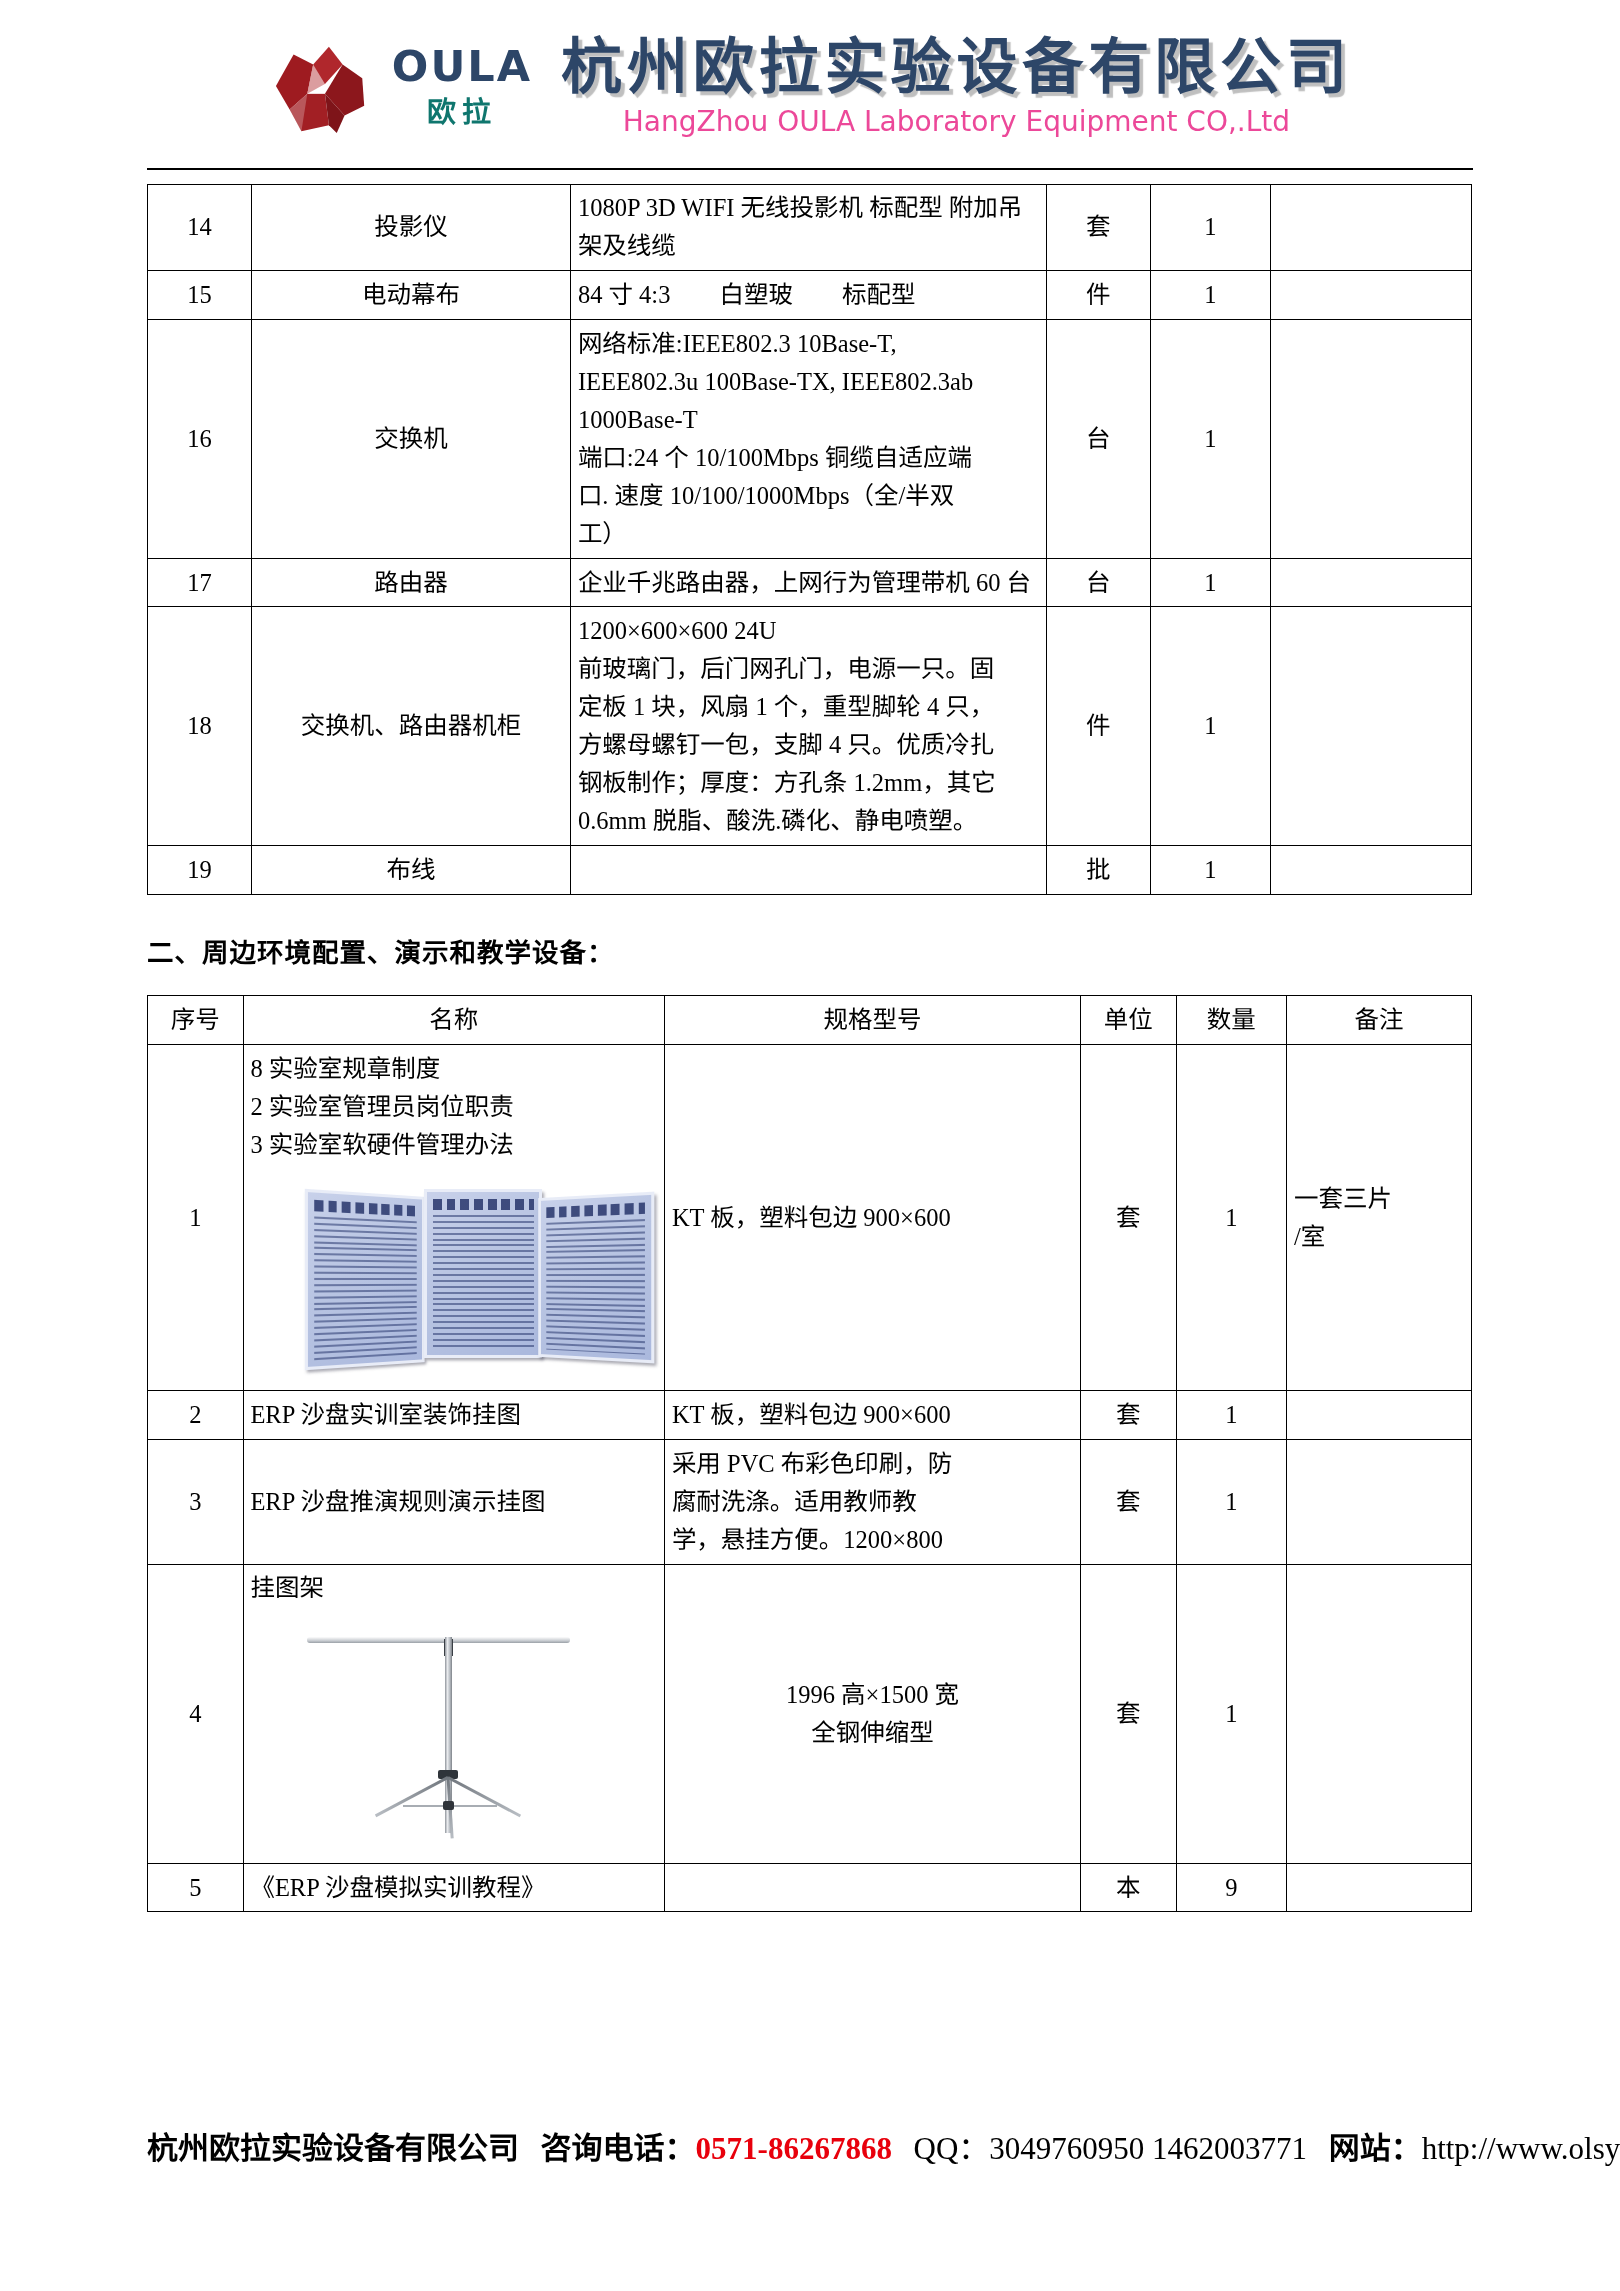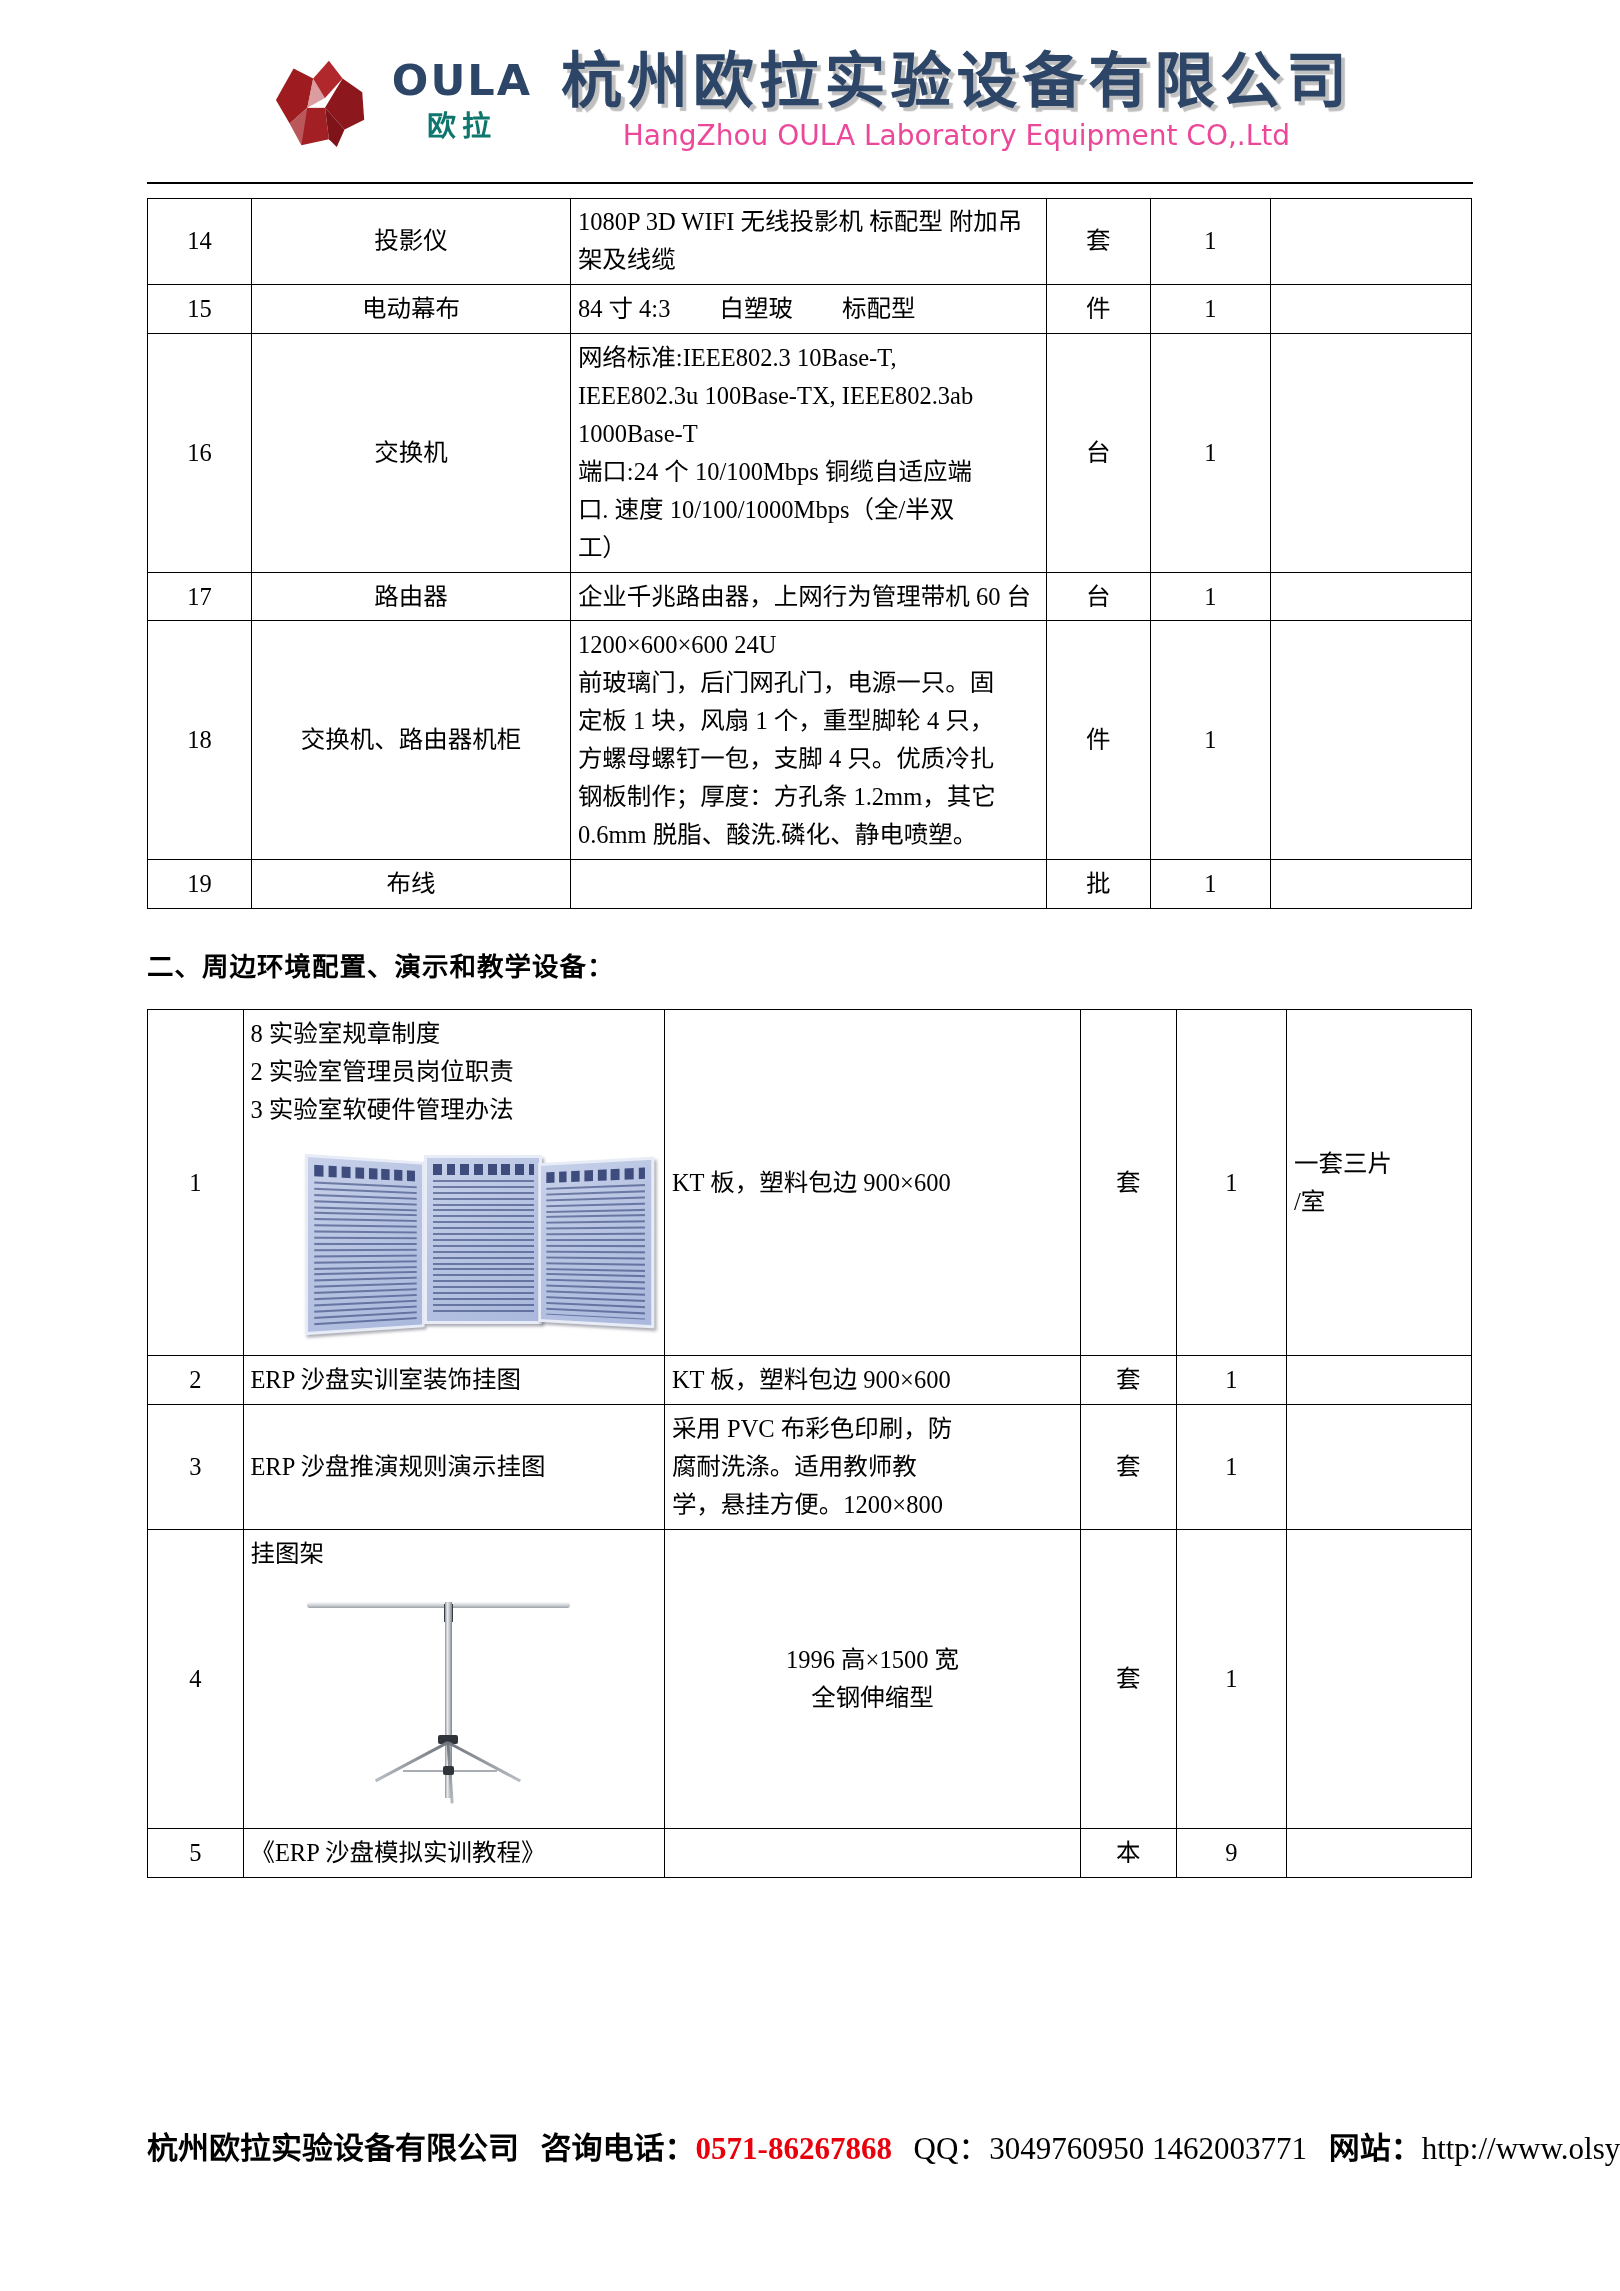--- a/index.html
+++ b/index.html
@@ -25,21 +25,21 @@
     padding: 0 147px;
   }
 
   
   .letterhead {
     position: relative;
     height: 152px;
     display: flex;
     align-items: center;
     justify-content: center;
-    padding-top: 24px;
+    padding-top: 10px;
   }
   .logo-block {
     display: flex;
     align-items: center;
     gap: 13.7px;
     margin-right: 29px;
   }
   .logo-mark {
     width: 110px;
     height: 103px;
@@ -360,20 +360,28 @@
           <td class="c-note"></td>
         </tr>
       </tbody>
     </table>
   </div>
 
   <div class="section-title">二、周边环境配置、演示和教学设备：</div>
 
   <table class="doc doc2">
     <tbody>
+      <tr>
+        <td class="d2-idx cell-head">序号</td>
+        <td class="d2-name cell-head">名称</td>
+        <td class="d2-spec cell-head">规格型号</td>
+        <td class="d2-unit cell-head">单位</td>
+        <td class="d2-qty cell-head">数量</td>
+        <td class="d2-note cell-head">备注</td>
+      </tr>
 
       <tr>
         <td class="d2-idx mt-top">1</td>
         <td class="d2-name mt-top">
           <div>8 实验室规章制度</div>
           <div>2 实验室管理员岗位职责</div>
           <div>3 实验室软硬件管理办法</div>
           <div class="posters">
             <div class="poster p1">
               <div class="ptitle"></div>

